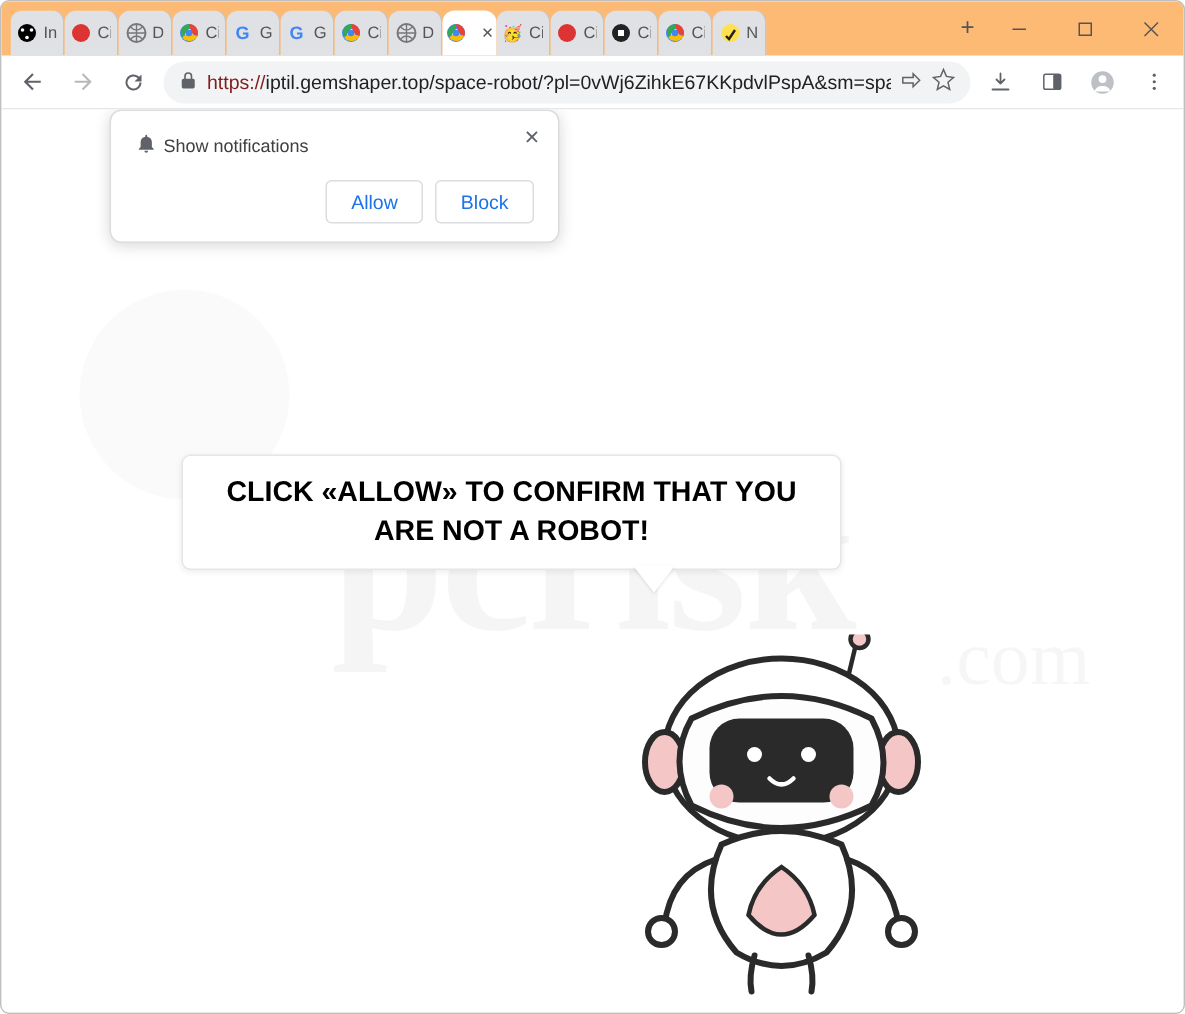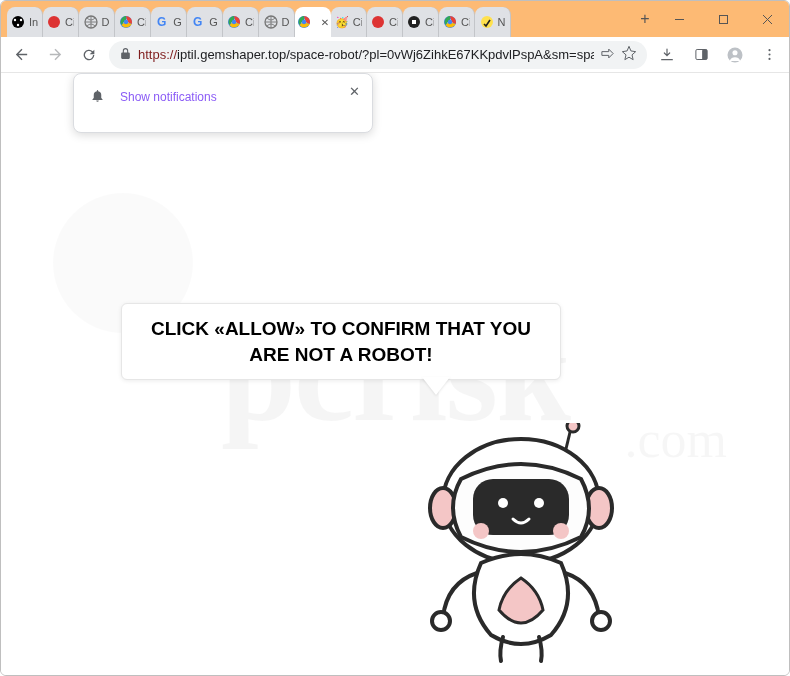--- a/index.html
+++ b/index.html
@@ -169,23 +169,23 @@
     font-size: 13px;
   }
   .perm-title {
     font-size: 13px;
     color: #202124;
     margin-bottom: 10px;
   }
   .perm-line {
     display: flex;
     align-items: center;
-    gap: 15px;
+    gap: 4px;
     font-size: 12px;
-    color: #8b5cf6;
+    color: #404040;
     margin-bottom: 14px;
   }
   .perm-actions {
     display: flex;
     justify-content: flex-end;
     gap: 8px;
   }
   .perm-btn {
     border: 1px solid #dadce0;
     background: #fff;
@@ -513,20 +513,24 @@
     <div class="perm">
       <div class="perm-close">✕</div>
       <div class="perm-line">
         <span>
           <svg width="15" height="15" viewBox="0 0 24 24">
               <path d="M12 22a2 2 0 0 0 2-2h-4a2 2 0 0 0 2 2zm6-6V11a6 6 0 0 0-5-5.9V4a1 1 0 1 0-2 0v1.1A6 6 0 0 0 6 11v5l-2 2v1h16v-1l-2-2z" fill="#5f6368"></path>
             </svg>
         </span>
         <span>Show notifications</span>
       </div>
+      <div class="perm-actions">
+        <button class="perm-btn">Allow</button>
+        <button class="perm-btn">Block</button>
+      </div>
     </div>
 
     <div class="bubble-wrap">
       <div class="bubble">CLICK «ALLOW» TO CONFIRM THAT YOU ARE NOT A ROBOT!</div>
     </div>
 
     <div class="robot">
       <svg width="260" height="260" viewBox="0 0 260 260">
 
         <line x1="180" y1="5" x2="174" y2="30" stroke="#2a2a2a" stroke-width="3"></line>

